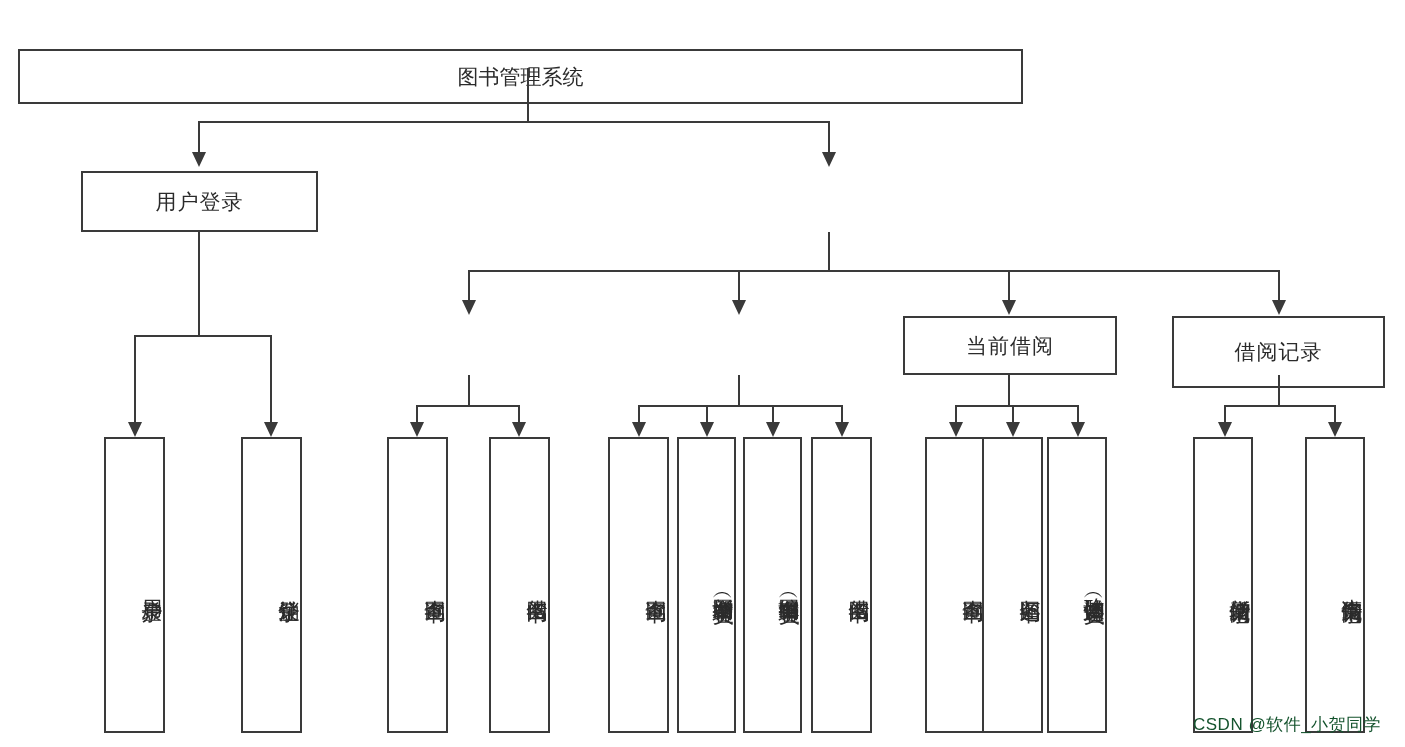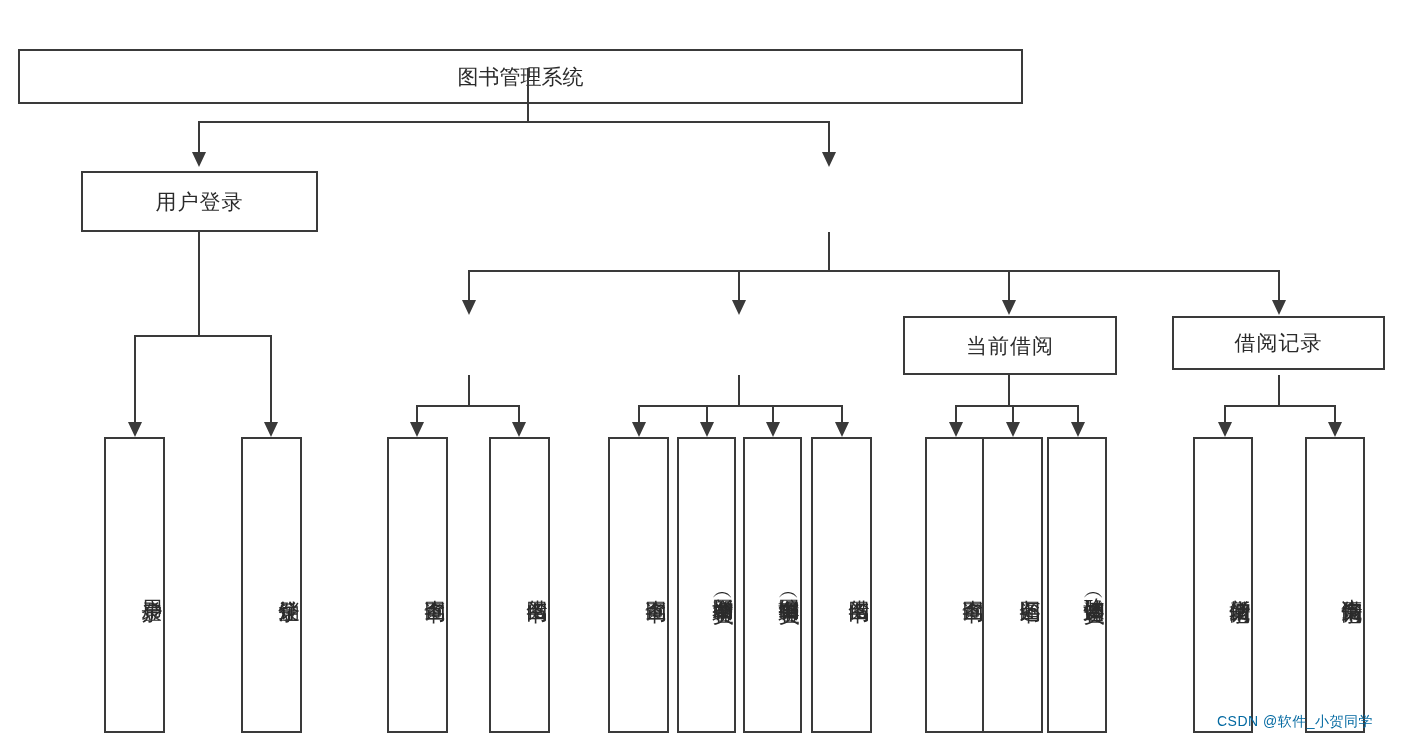--- a/index.html
+++ b/index.html
@@ -37,25 +37,24 @@
   .arrow{
     position:absolute;
     width:0;height:0;
     border-left:7px solid transparent;
     border-right:7px solid transparent;
     border-top:15px solid #3a3a3a;
   }
 
   .watermark{
     position:absolute;
-    font-size:14px;
-    color:#0369a1;
+    font-size:17px;
+    color:#14532d;
     white-space:nowrap;
     letter-spacing:0.5px;
-    margin-left:24px;
   }
 </style>
 </head>
 <body>
 
 <div id="canvas">
 
   <div class="node root" style="left:18px;top:13px;width:1005px;height:55px;margin-top:36px;">
     <span>图书管理系统</span>
   </div>
@@ -85,21 +84,21 @@
   <div class="line vline" style="left:1008px;top:270px;height:30px;"></div>
   <div class="line vline" style="left:1278px;top:270px;height:30px;"></div>
   <div class="arrow" style="left:462px;top:300px;"></div>
   <div class="arrow" style="left:732px;top:300px;"></div>
   <div class="arrow" style="left:1002px;top:300px;"></div>
   <div class="arrow" style="left:1272px;top:300px;"></div>
 
   <div class="node horiz" style="left:903px;top:316px;width:214px;height:59px;">
     <span>当前借阅</span>
   </div>
-  <div class="node horiz" style="left:1172px;top:316px;width:213px;height:54px;">
+  <div class="node horiz" style="left:1172px;top:316px;width:213px;height:72px;">
     <span>借阅记录</span>
   </div>
 
   <div class="line vline" style="left:468px;top:375px;height:32px;"></div>
   <div class="line hline" style="left:416px;top:405px;width:104px;"></div>
   <div class="line vline" style="left:416px;top:405px;height:18px;"></div>
   <div class="line vline" style="left:518px;top:405px;height:18px;"></div>
   <div class="arrow" style="left:410px;top:422px;"></div>
   <div class="arrow" style="left:512px;top:422px;"></div>
 

